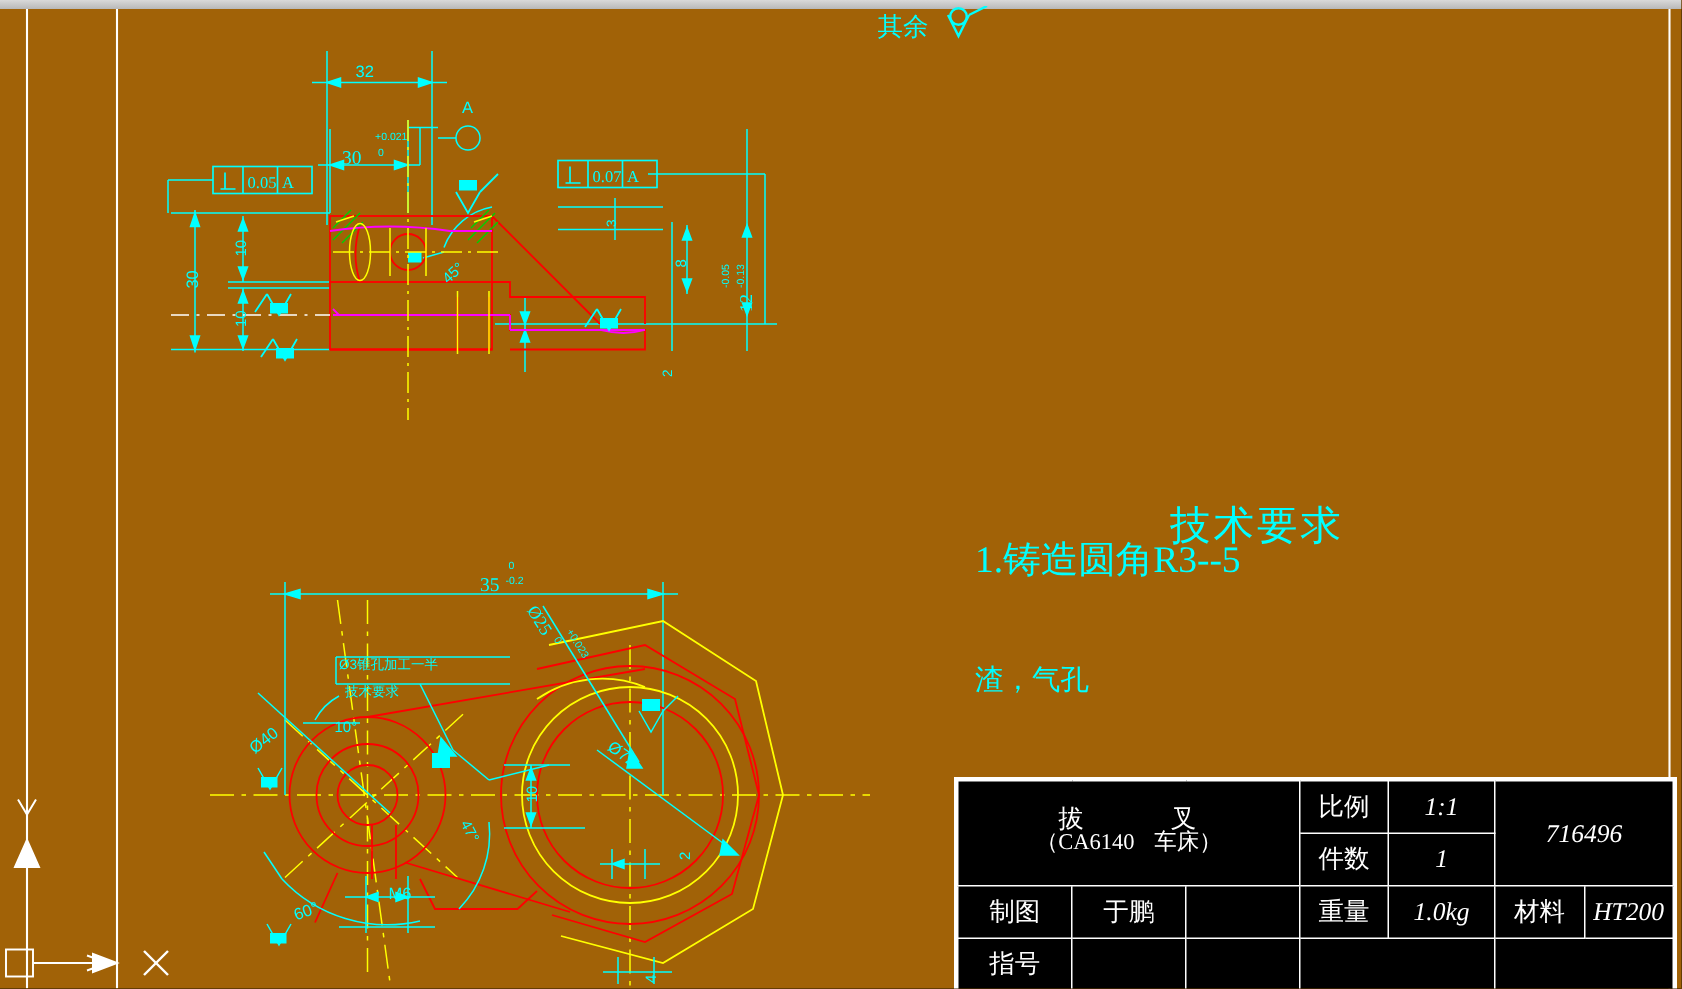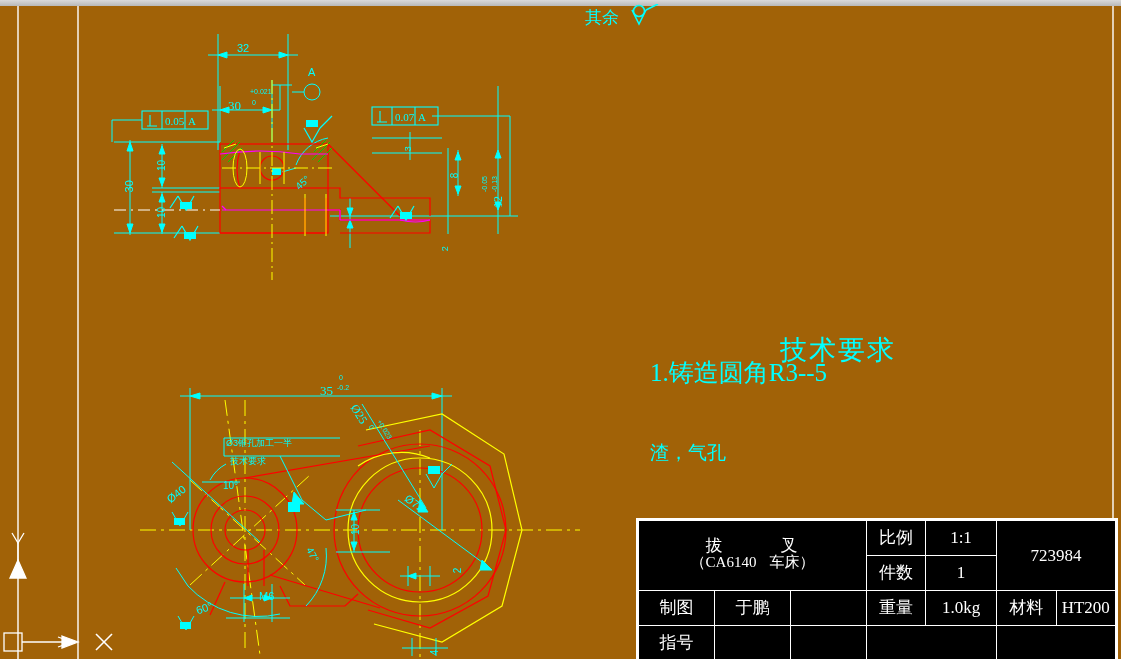--- a/index.html
+++ b/index.html
@@ -10,21 +10,21 @@
   .abs{position:absolute;}
   svg{display:block;}
   .tb{position:absolute;left:636px;top:518px;width:478px;border:2px solid #ffffff;
       border-collapse:collapse;background:#000;}
   table.tbl{border-collapse:collapse;width:478px;table-layout:fixed;}
   table.tbl td{border:1px solid #ffffff;color:#ffffff;text-align:center;
       font-family:"Liberation Serif","DejaVu Serif",serif;font-size:17px;
       padding:0;height:34px;line-height:1.05;}
   td.big{font-size:23px;letter-spacing:2px;}
   td.sm{font-size:15px;}
-  td.num{font-size:19px;}
+  td.num{font-size:19px;font-style:italic;}
   .tbtop{height:68px;}
   .txtC{fill:#00ffff;font-family:"Liberation Serif","DejaVu Serif",serif;}
   .frameline{stroke:#ffffff;stroke-width:1.4;fill:none;}
   .topbar{position:absolute;left:0;top:0;width:1121px;height:6px;
           background:linear-gradient(#d9d9d9,#b8b8b8);}
   .req{position:absolute;color:#00ffff;font-family:"Liberation Serif","DejaVu Serif",serif;}
   .req-title{left:780px;top:332px;font-size:27px;letter-spacing:2px;}
   .req-l1{left:650px;top:356px;font-size:25px;}
   .req-l2{left:650px;top:404px;font-size:25px;}
   .req-l3{left:650px;top:440px;font-size:19px;}
@@ -386,21 +386,21 @@
             <span>拔</span>
             <span>叉</span>
           </div>
           <div style="display:flex;justify-content:center;gap:13px;font-size:15px;letter-spacing:0;">
             <span>（CA6140</span>
             <span>车床）</span>
           </div>
         </td>
         <td class="sm" style="width:58px;">比例</td>
         <td class="num" style="width:70px;">1:1</td>
-        <td class="num" colspan="2" rowspan="2" style="width:118px;">723984</td>
+        <td class="num" colspan="2" rowspan="2" style="width:118px;">716496</td>
       </tr>
       <tr>
         <td class="sm">件数</td>
         <td class="num">1</td>
       </tr>
       <tr>
         <td class="sm" style="width:62px;">制图</td>
         <td class="sm" style="width:78px;">于鹏</td>
         <td class="sm" style="width:92px;"></td>
         <td class="sm">重量</td>

